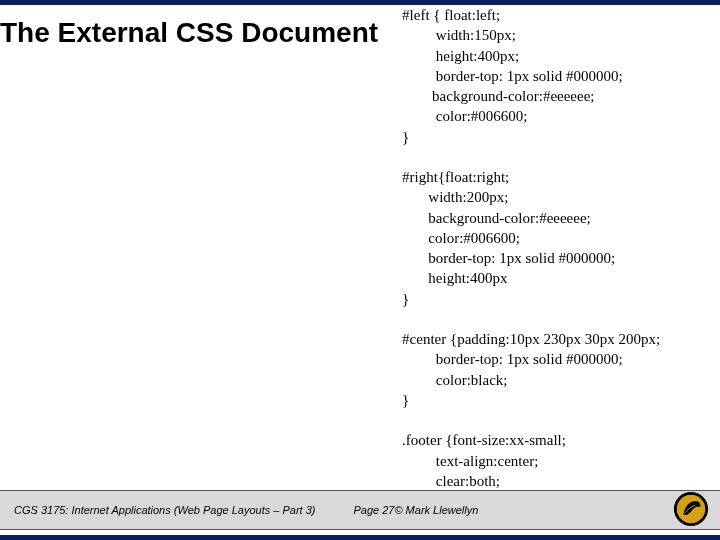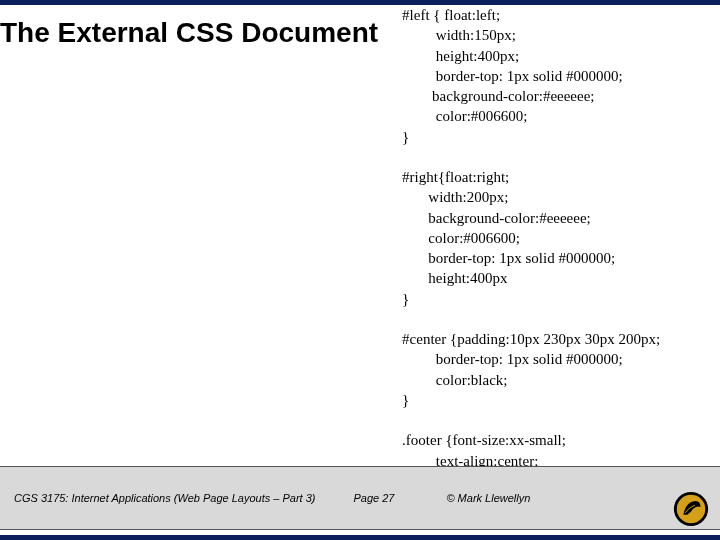--- a/index.html
+++ b/index.html
@@ -1,24 +1,24 @@
 <!DOCTYPE html>
 <html><head>
 <meta charset="utf-8">
 <style>
   html,body{margin:0;padding:0;width:720px;height:540px;font-family:Arial,Helvetica,sans-serif;background:#fff;overflow:hidden}
   .slide{box-sizing:border-box;width:720px;height:540px;border-top:5px solid #0a1f5c;border-bottom:5px solid #0a1f5c;position:relative;display:flex;flex-direction:row}
   .title{font-size:28px;font-weight:bold;color:#000;text-align:center;margin:12px 0 10px 0}
   .body{flex:1;padding:0 24px 0 24px;font-family:Liberation Serif, serif;font-size:15px;line-height:1.35;white-space:pre;color:#000}
   .footer{position:absolute;left:0;bottom:5px;width:720px;box-sizing:border-box}
-  .footer-bar{height:30px;background:#d9d9d9;border-top:1px solid #555;border-bottom:1px solid #555;display:flex;align-items:center;padding:16px 14px;font-size:11px;font-style:italic;color:#000}
+  .footer-bar{height:30px;background:#d9d9d9;border-top:1px solid #555;border-bottom:1px solid #555;display:flex;align-items:center;padding:4px 14px;font-size:11px;font-style:italic;color:#000}
   .footer-bar .seg{white-space:nowrap}
   .footer-bar .course{flex:0 0 auto}
   .footer-bar .page{flex:0 0 auto;margin-left:38px}
-  .footer-bar .copy{flex:0 0 auto;margin-left:52px}
+  .footer-bar .copy{flex:0 0 auto;}
   .logo{position:absolute;right:10px;bottom:2px;width:38px;height:38px}
   .logo svg{width:38px;height:38px}
 </style>
 </head>
 <body>
 
 <div class="slide">
   <div class="title">The External CSS Document</div>
 
   <div class="body"><span>#left { float:left;</span>

